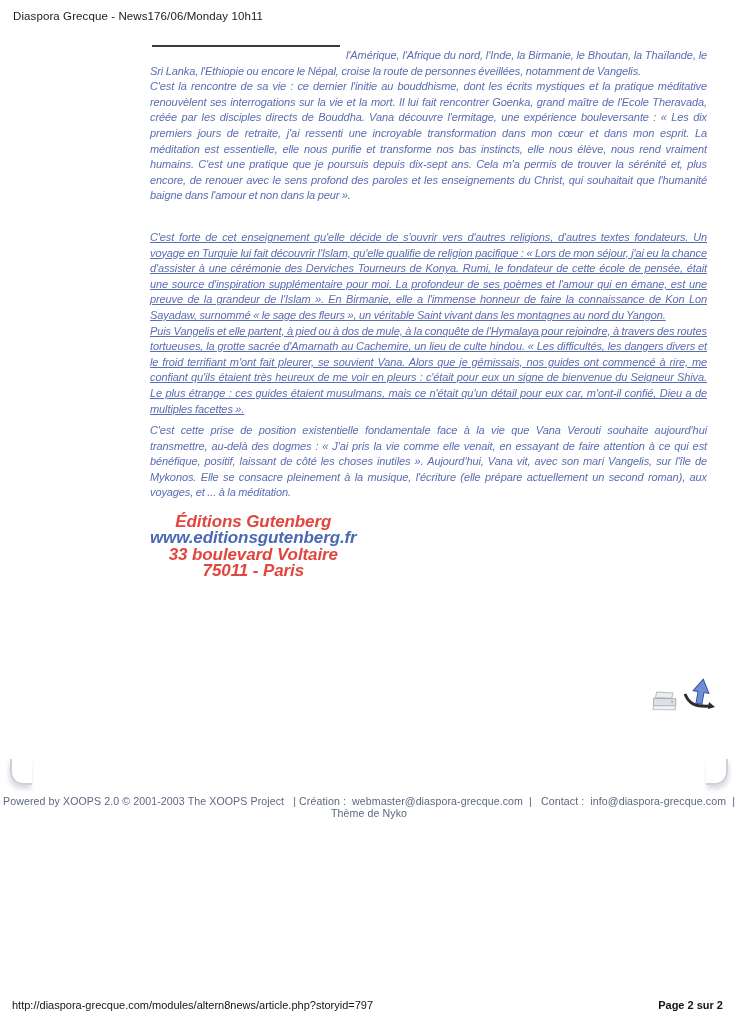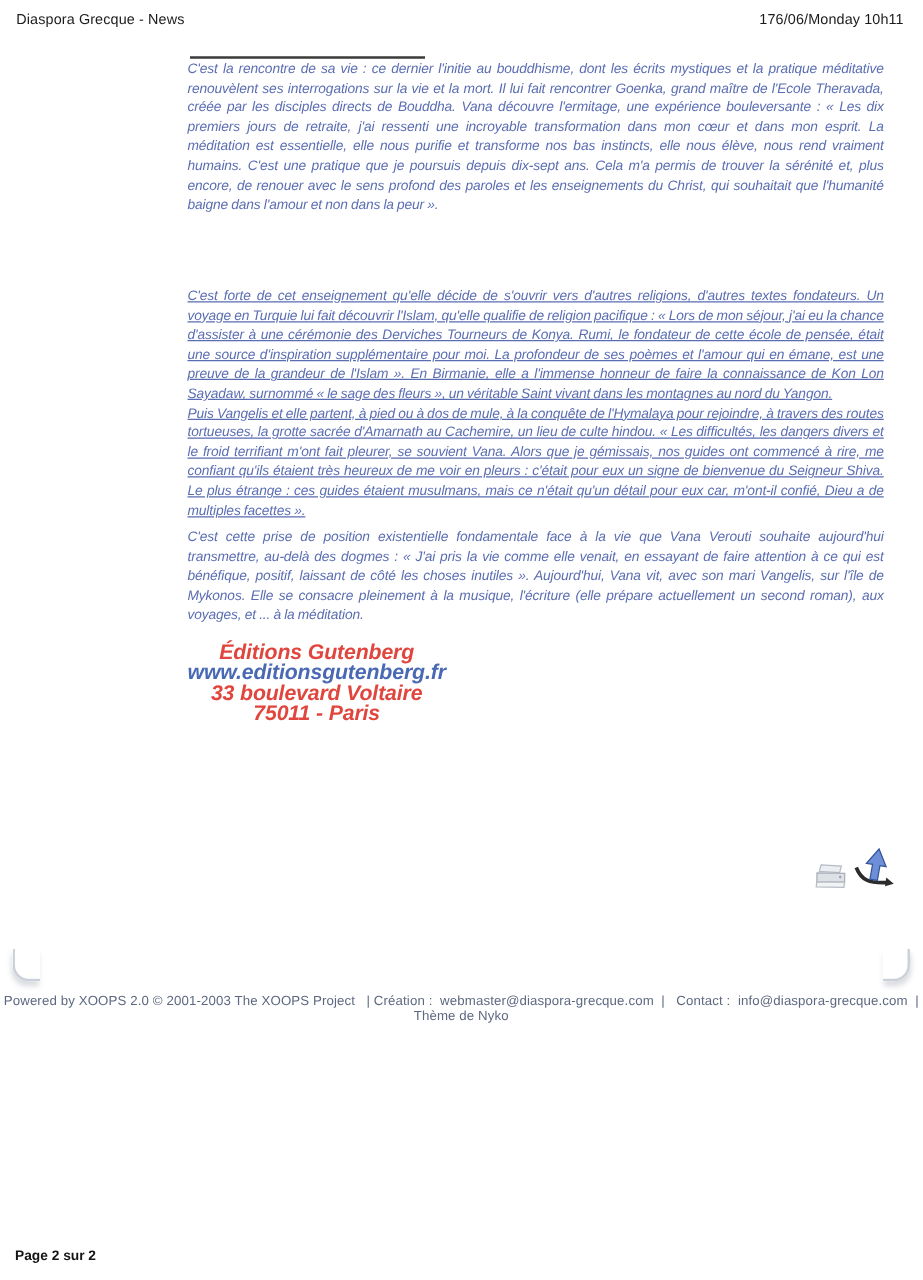--- a/index.html
+++ b/index.html
@@ -2,21 +2,21 @@
 <html><head>
 <meta charset="utf-8">
 <style>
   html,body{margin:0;padding:0;}
   body{width:738px;height:1024px;background:#ffffff;position:relative;overflow:hidden;
        font-family:"Liberation Sans", sans-serif;}
   .page{position:absolute;inset:0;background:#fff;}
 
   
   .print-header{position:absolute;left:13px;right:15px;top:10px;display:flex;
-    justify-content:space-between;font-size:11.5px;color:#1b1b1b;letter-spacing:.1px;}
+    font-size:11.5px;color:#1b1b1b;letter-spacing:.1px;}
 
   
   .divider{position:absolute;left:152px;top:45px;width:188px;height:2px;background:#3b3b3b;}
 
   
   .article{position:absolute;left:150px;width:557px;color:#5a6db2;font-style:italic;
     font-size:11px;line-height:15.6px;text-align:justify;
     letter-spacing:-0.1px;word-spacing:-0.4px;}
   .article p{margin:0;}
   .p-first{text-indent:196px;}
@@ -60,20 +60,21 @@
 <div class="page">
 
   <div class="print-header">
     <span>Diaspora Grecque - News</span>
     <span>176/06/Monday 10h11</span>
   </div>
 
   <div class="divider"></div>
 
   <div class="article g1">
+    <p class="p-first">l'Amérique, l'Afrique du nord, l'Inde, la Birmanie, le Bhoutan, la Thaïlande, le Sri Lanka, l'Ethiopie ou encore le Népal, croise la route de personnes éveillées, notamment de Vangelis.</p>
     <p>C'est la rencontre de sa vie : ce dernier l'initie au bouddhisme, dont les écrits mystiques et la pratique méditative renouvèlent ses interrogations sur la vie et la mort. Il lui fait rencontrer Goenka, grand maître de l'Ecole Theravada, créée par les disciples directs de Bouddha. Vana découvre l'ermitage, une expérience bouleversante : « Les dix premiers jours de retraite, j'ai ressenti une incroyable transformation dans mon cœur et dans mon esprit. La méditation est essentielle, elle nous purifie et transforme nos bas instincts, elle nous élève, nous rend vraiment humains. C'est une pratique que je poursuis depuis dix-sept ans. Cela m'a permis de trouver la sérénité et, plus encore, de renouer avec le sens profond des paroles et les enseignements du Christ, qui souhaitait que l'humanité baigne dans l'amour et non dans la peur ».</p>
   </div>
 
   <div class="article g2">
     <p>C'est forte de cet enseignement qu'elle décide de s'ouvrir vers d'autres religions, d'autres textes fondateurs. Un voyage en Turquie lui fait découvrir l'Islam, qu'elle qualifie de religion pacifique : « Lors de mon séjour, j'ai eu la chance d'assister à une cérémonie des Derviches Tourneurs de Konya. Rumi, le fondateur de cette école de pensée, était une source d'inspiration supplémentaire pour moi. La profondeur de ses poèmes et l'amour qui en émane, est une preuve de la grandeur de l'Islam ». En Birmanie, elle a l'immense honneur de faire la connaissance de Kon Lon Sayadaw, surnommé « le sage des fleurs », un véritable Saint vivant dans les montagnes au nord du Yangon.</p>
     <p>Puis Vangelis et elle partent, à pied ou à dos de mule, à la conquête de l'Hymalaya pour rejoindre, à travers des routes tortueuses, la grotte sacrée d'Amarnath au Cachemire, un lieu de culte hindou. « Les difficultés, les dangers divers et le froid terrifiant m'ont fait pleurer, se souvient Vana. Alors que je gémissais, nos guides ont commencé à rire, me confiant qu'ils étaient très heureux de me voir en pleurs : c'était pour eux un signe de bienvenue du Seigneur Shiva. Le plus étrange : ces guides étaient musulmans, mais ce n'était qu'un détail pour eux car, m'ont-il confié, Dieu a de multiples facettes ».</p>
   </div>
 
   <div class="article g3">
     <p>C'est cette prise de position existentielle fondamentale face à la vie que Vana Verouti souhaite aujourd'hui transmettre, au-delà des dogmes : « J'ai pris la vie comme elle venait, en essayant de faire attention à ce qui est bénéfique, positif, laissant de côté les choses inutiles ». Aujourd'hui, Vana vit, avec son mari Vangelis, sur l'île de Mykonos. Elle se consacre pleinement à la musique, l'écriture (elle prépare actuellement un second roman), aux voyages, et ... à la méditation.</p>
@@ -113,16 +114,17 @@
     <span>| Création :</span>
     <span class="tight">webmaster@diaspora-grecque.com</span>
     <span class="tight">|</span>
     <span>Contact :</span>
     <span class="tight">info@diaspora-grecque.com</span>
     <span class="tight">|</span>
     <span>Thème de Nyko</span>
   </div>
 
   <div class="print-footer">
+    <span>http://diaspora-grecque.com/modules/altern8news/article.php?storyid=797</span>
     <span class="pageno">Page 2 sur 2</span>
   </div>
 
 </div>
 
 </body></html>

